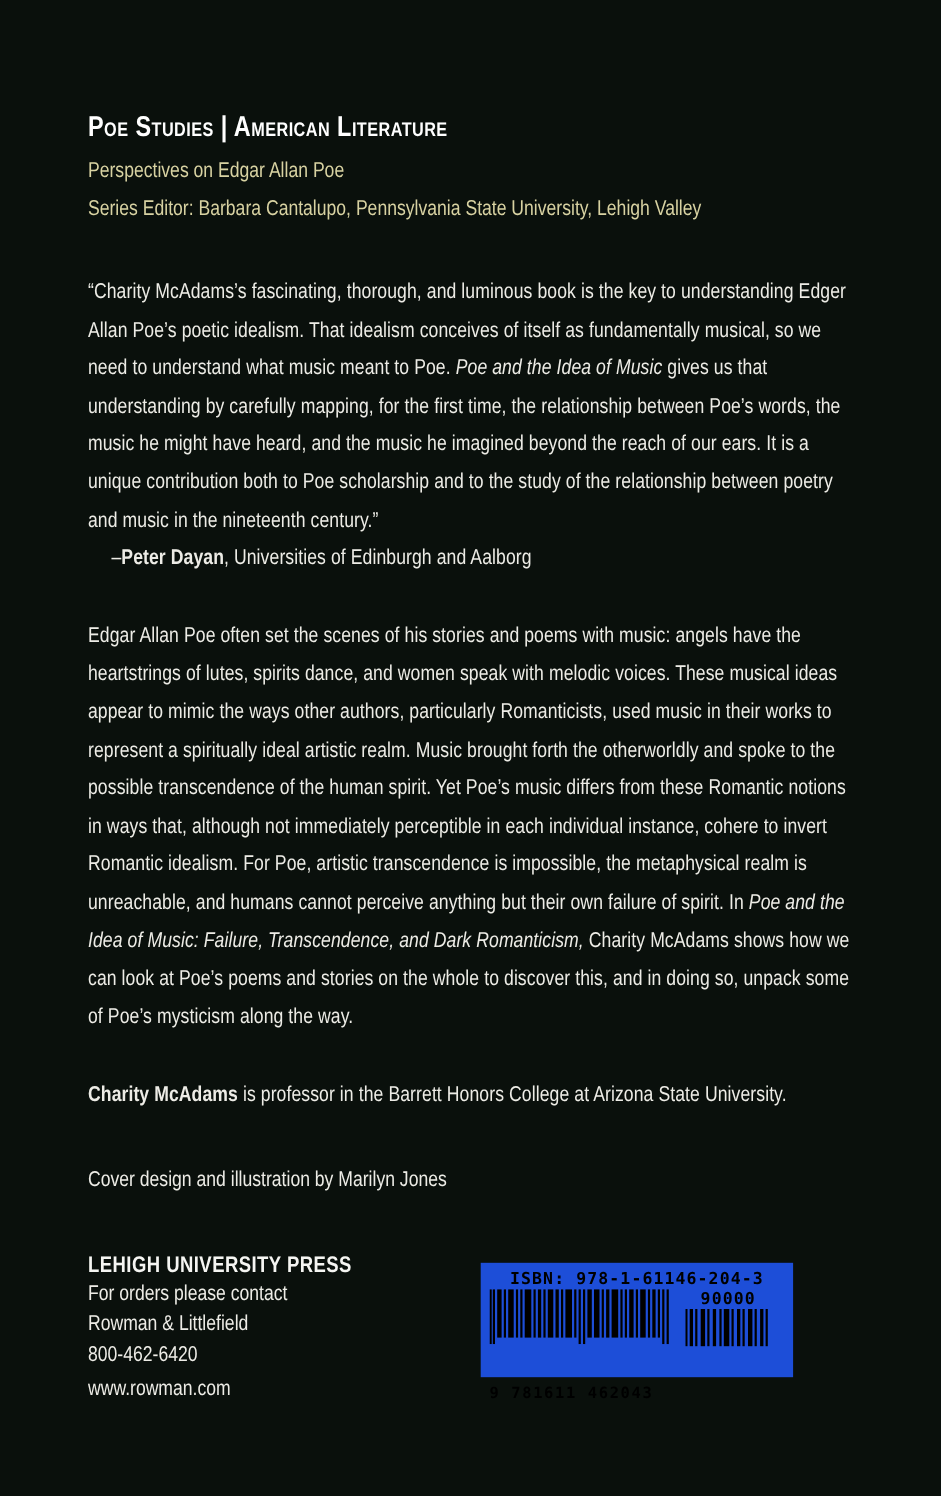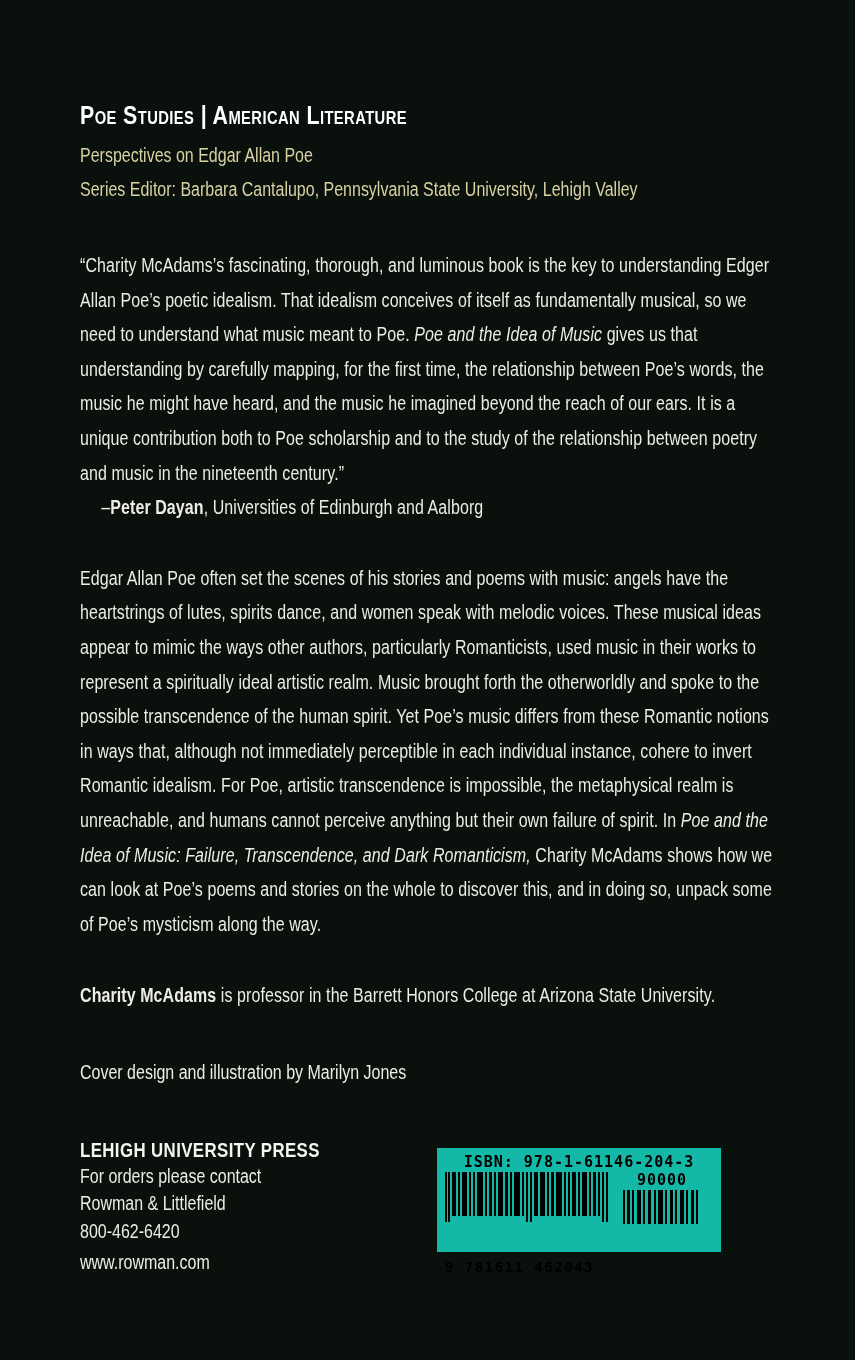--- a/index.html
+++ b/index.html
@@ -27,21 +27,21 @@
   .description{margin-top:36px;}
   .bio{margin-top:37px;}
   .credit{margin-top:46px;font-size:19.5px;line-height:26px;color:#edece6;}
   .publisher{margin-top:52px;}
   .publisher-name{margin:0;font-size:20.5px;line-height:26px;font-weight:700;color:#f5f5f2;letter-spacing:0.5px;}
   .publisher-line{margin:0;font-size:19.5px;line-height:27.5px;color:#edece6;}
   .publisher-website{margin-top:4px;font-size:19.5px;line-height:27px;color:#edece6;}
   
   .barcode-box{
     position:absolute;left:437px;top:1148px;width:284px;height:104px;
-    background:#14b8a6;box-sizing:border-box;padding:5px 8px 4px 8px;
+    background:#1d4ed8;box-sizing:border-box;padding:5px 8px 4px 8px;
     display:flex;flex-direction:column;
   }
   .isbn-line{
     font-family:"DejaVu Sans Mono",monospace;font-size:15px;font-weight:700;
     color:#000;text-align:center;letter-spacing:1px;line-height:18px;white-space:nowrap;
   }
   .barcode-body{display:flex;flex:1;margin-top:1px;}
   .main-col{width:166px;display:flex;flex-direction:column;gap:39px;}
   .ean-digits{
     font-family:"DejaVu Sans Mono",monospace;font-size:14px;font-weight:700;

